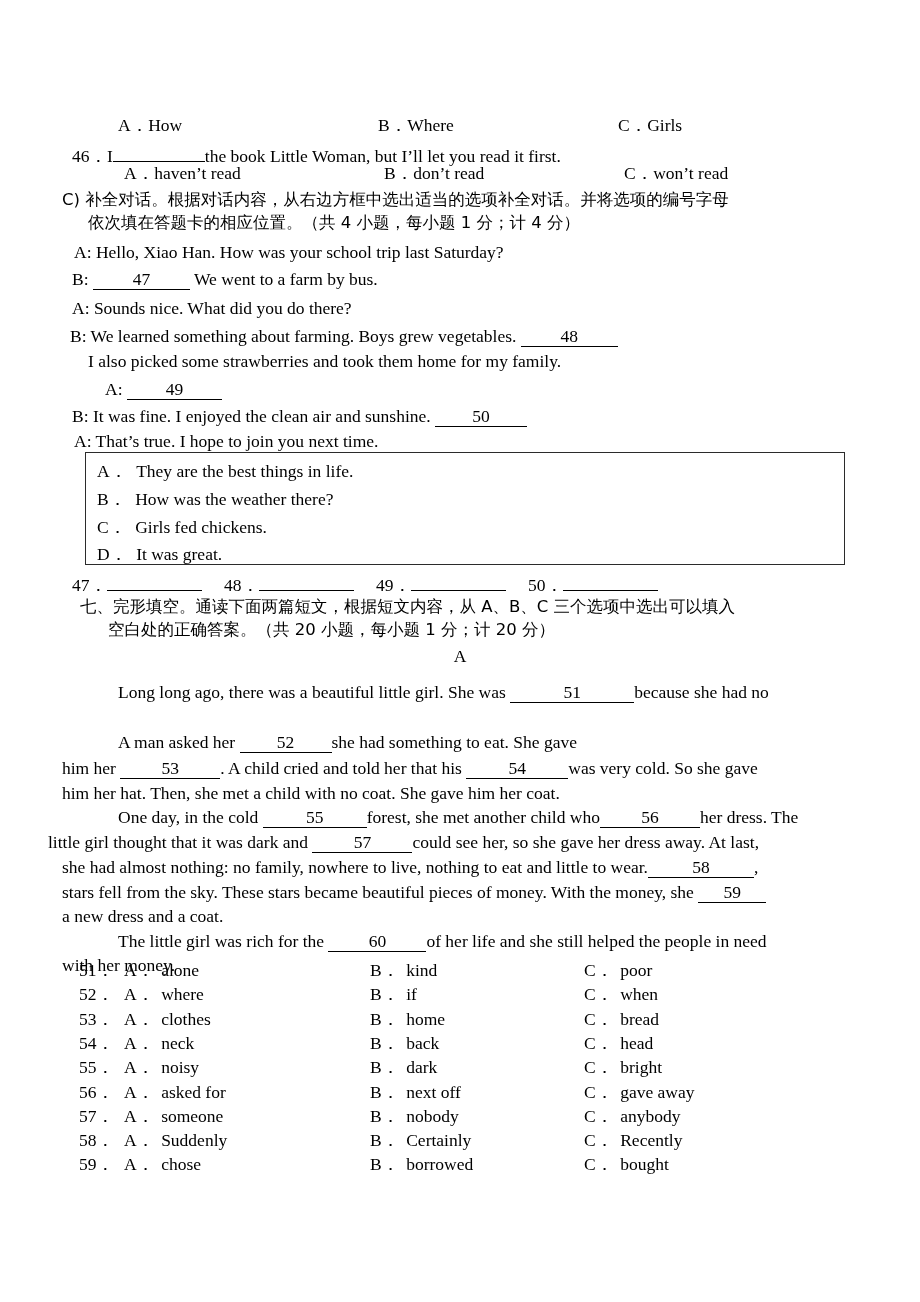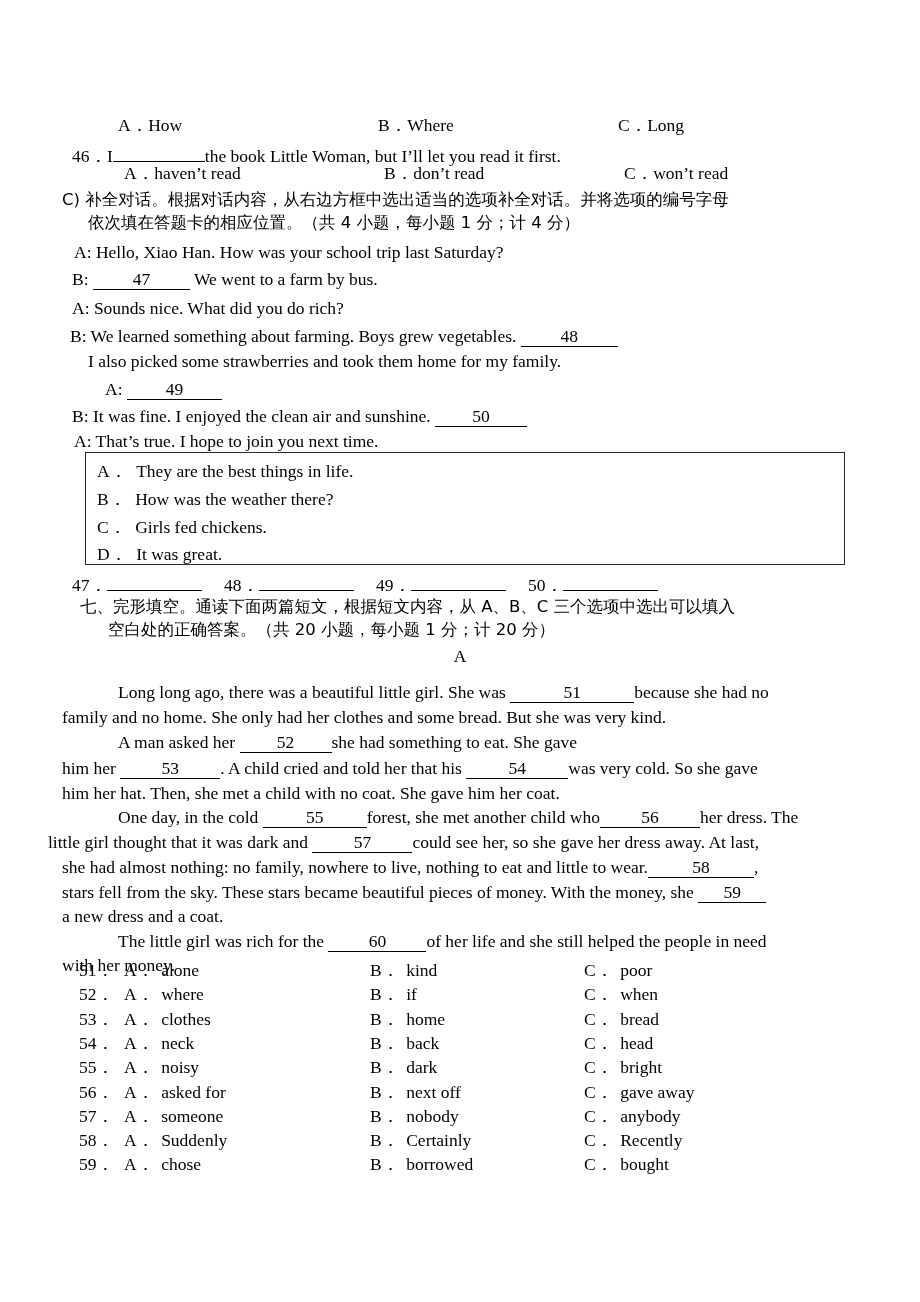--- a/index.html
+++ b/index.html
@@ -99,21 +99,21 @@
   }
 </style>
 </head>
 <body>
 
 <div class="page">
 
   <div class="opt3" style="left:118px; top:113px;">
     <span class="a">A．How</span>
     <span class="b">B．Where</span>
-    <span class="c">C．Long</span>
+    <span class="c">C．Girls</span>
   </div>
 
   <div class="line" style="left:72px; top:141px;">
     <span>46．</span><span>I</span><span class="blank" style="width:92px;"></span><span>the book Little Woman, but I’ll let you read it first.</span>
   </div>
 
   <div class="opt3" style="left:124px; top:161px;">
     <span class="a">A．haven’t read</span>
     <span class="b">B．don’t read</span>
     <span class="c">C．won’t read</span>
@@ -131,21 +131,21 @@
     <span>A: Hello, Xiao Han. How was your school trip last Saturday?</span>
   </div>
 
   <div class="line" style="left:72px; top:268px;">
     <span>B:</span>
     <span class="blank" style="width:97px;">47</span>
     <span>We went to a farm by bus.</span>
   </div>
 
   <div class="line" style="left:72px; top:297px;">
-    <span>A: Sounds nice. What did you do rich?</span>
+    <span>A: Sounds nice. What did you do there?</span>
   </div>
 
   <div class="line" style="left:70px; top:325px;">
     <span>B: We learned something about farming. Boys grew vegetables.</span>
     <span class="blank" style="width:97px;">48</span>
   </div>
 
   <div class="line" style="left:88px; top:350px;text-align:center;">
     <span>I also picked some strawberries and took them home for my family.</span>
   </div>
@@ -190,23 +190,20 @@
     <span>空白处的正确答案。（共 20 小题，每小题 1 分；计 20 分）</span>
   </div>
 
   <div class="center-a" style="left:0; top:646px; width:920px;">
     <span>A</span>
   </div>
 
   <div class="para" style="left:118px; top:668px;">
     <span>Long long ago, there was a beautiful little girl. She was</span>
     <span class="blank" style="width:124px;">51</span><span>because she had no</span>
-  </div>
-  <div class="para" style="left:62px; top:693px;">
-    <span>family and no home. She only had her clothes and some bread. But she was very kind.</span>
   </div>
 
   <div class="para" style="left:118px; top:718px;">
     <span>A man asked her</span>
     <span class="blank" style="width:92px;">52</span><span>she had something to eat. She gave</span>
   </div>
   <div class="para" style="left:62px; top:744px;">
     <span>him her</span>
     <span class="blank" style="width:100px;">53</span><span>. A child cried and told her that his</span>
     <span class="blank" style="width:102px;">54</span><span>was very cold. So she gave</span>

